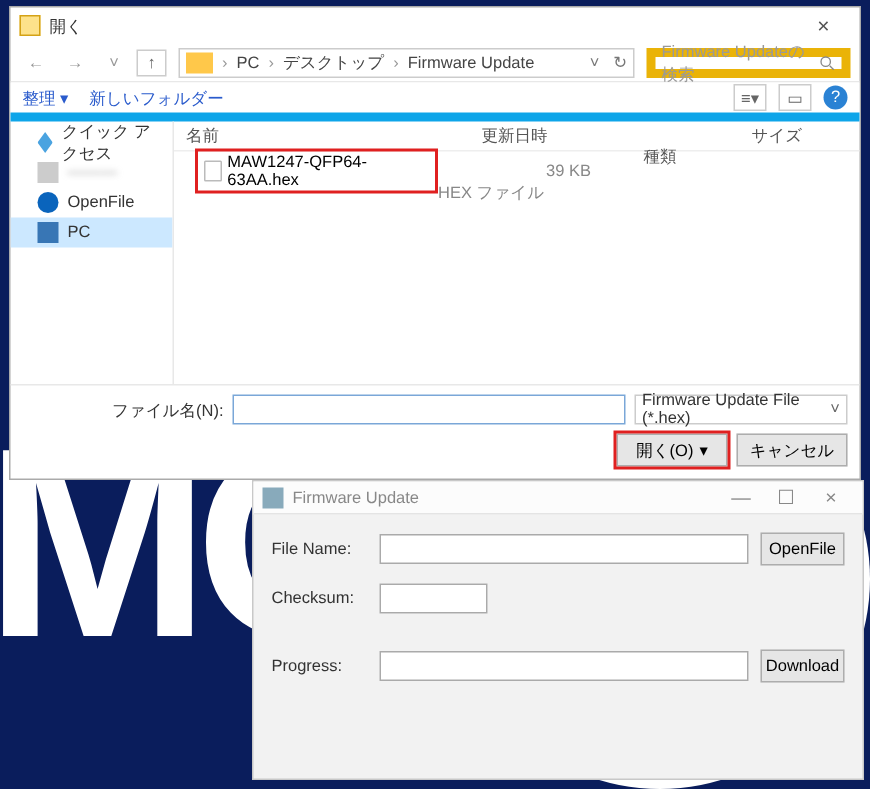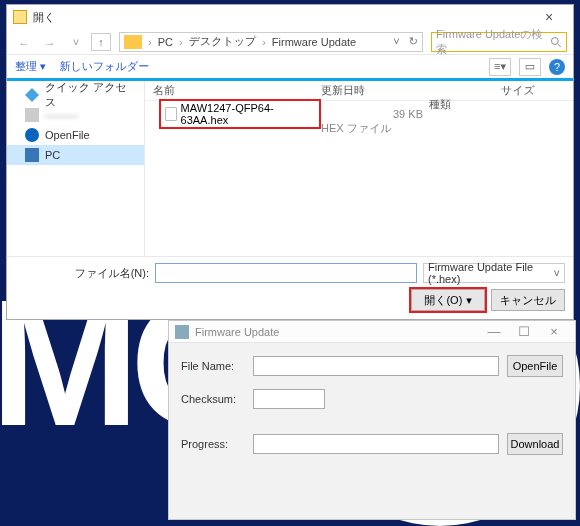--- a/index.html
+++ b/index.html
@@ -15,44 +15,44 @@
 .d1-title .close { width: 36px; text-align: center; font-size: 14px; color: #555; cursor: pointer; }
 
 .d1-nav { display: flex; align-items: center; height: 26px; padding: 0 6px; border-bottom: 1px solid #e8e8e8; gap: 4px; }
 .nav-btn { width: 22px; height: 20px; display: flex; align-items: center; justify-content: center; color: #999; cursor: pointer; }
 .nav-up { width: 20px; height: 18px; border: 1px solid #ccc; display: flex; align-items: center; justify-content: center; color: #666; cursor: pointer; }
 .crumbar { flex: 1; height: 20px; border: 1px solid #ccc; display: flex; align-items: center; background: #fff; margin: 0 4px; }
 .crumb-icon { width: 18px; height: 14px; background: #ffc84a; margin: 0 4px; }
 .crumb { padding: 0 4px; color: #444; cursor: pointer; }
 .crumb-sep { color: #999; padding: 0 2px; }
 .crumb-drop { margin-left: auto; display: flex; align-items: center; padding: 0 4px; color: #777; gap: 6px; }
-.searchbox { width: 136px; height: 20px; border: 1px solid #eab308; display: flex; align-items: center; padding: 0 4px; color: #999; }
+.searchbox { width: 136px; height: 20px; border: 6px solid #eab308; display: flex; align-items: center; padding: 0 4px; color: #999; }
 .searchbox svg { margin-left: auto; }
 
-.d1-toolbar { display: flex; align-items: center; height: 26px; padding: 0 8px; background: #fff; border-bottom: 3px solid #0ea5e9; }
+.d1-toolbar { display: flex; align-items: center; height: 26px; padding: 0 8px; background: #fff; border-bottom: 6px solid #0ea5e9; }
 .tb-item { color: #2a5bcc; margin-right: 14px; display: flex; align-items: center; cursor: pointer; }
 .tb-right { margin-left: auto; display: flex; align-items: center; gap: 8px; }
 .tb-view { width: 22px; height: 18px; border: 1px solid #ccc; display: flex; align-items: center; justify-content: center; color: #666; cursor: pointer; }
 .tb-help { width: 16px; height: 16px; border-radius: 50%; background: #2a82d4; color: #fff; text-align: center; line-height: 16px; cursor: pointer; }
 
 .d1-body { flex: 1; display: flex; min-height: 0; }
 .sidebar { width: 148px; border-right: 1px solid #e8e8e8; padding: 4px 0; overflow: hidden; }
 .side-item { display: flex; align-items: center; height: 20px; padding: 0 6px 0 18px; cursor: pointer; color: #333; gap: 6px; }
 .side-item.selected { background: #cce8ff; }
 .side-item.blurred .lbl { filter: blur(2px); color: #888; }
 .side-ico { width: 14px; height: 14px; display: inline-block; }
 .ico-quick { background: #4aa3e0; clip-path: polygon(50% 0, 100% 50%, 50% 100%, 0 50%); }
 .ico-cloud { background: #0a64bc; border-radius: 50%; }
 .ico-pc { background: #3876b5; }
 .ico-net { background: #3876b5; border-radius: 50%; }
 
 .filelist { flex: 1; display: flex; flex-direction: column; }
 .fl-head { display: flex; height: 20px; align-items: center; border-bottom: 1px solid #eee; color: #555; }
 .col-name { width: 176px; padding-left: 8px; }
-.col-date { width: 108px; }
+.col-date { width: 108px; margin-left: 29px; }
 .col-type { width: 72px; margin-top: 28px; }
 .col-size { width: 72px; }
 .fl-row { display: flex; height: 22px; align-items: center; margin-top: 2px; }
 .file-highlight { border: 2px solid #e02020; padding: 1px 4px; display: flex; align-items: center; gap: 4px; margin-left: 6px; }
 .file-ico { width: 12px; height: 14px; background: #fff; border: 1px solid #bbb; border-radius: 1px; }
 .fl-row .col-date, .fl-row .col-type, .fl-row .col-size { color: #888; }
 
 .d1-bottom { border-top: 1px solid #e8e8e8; padding: 6px 8px 8px; }
 .fn-row { display: flex; align-items: center; margin-bottom: 6px; gap: 6px; }
 .fn-label { width: 134px; text-align: right; color: #333; }

